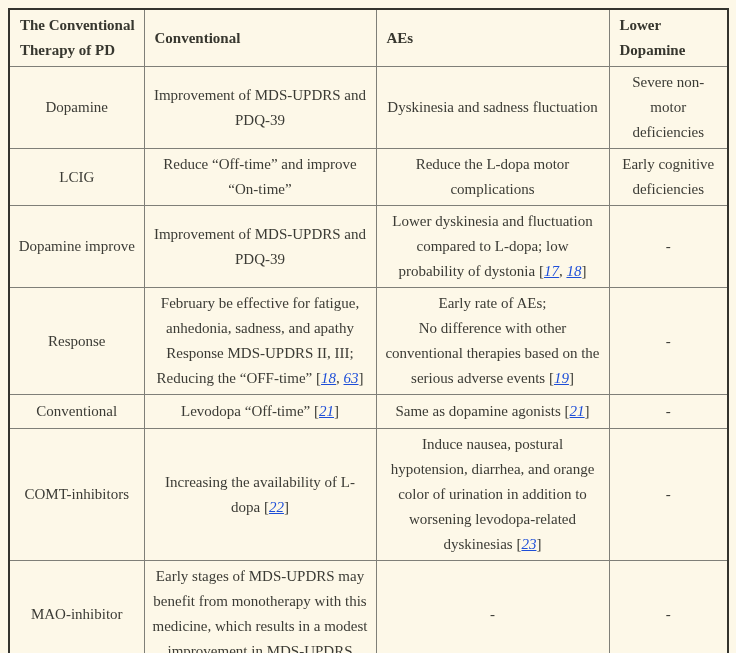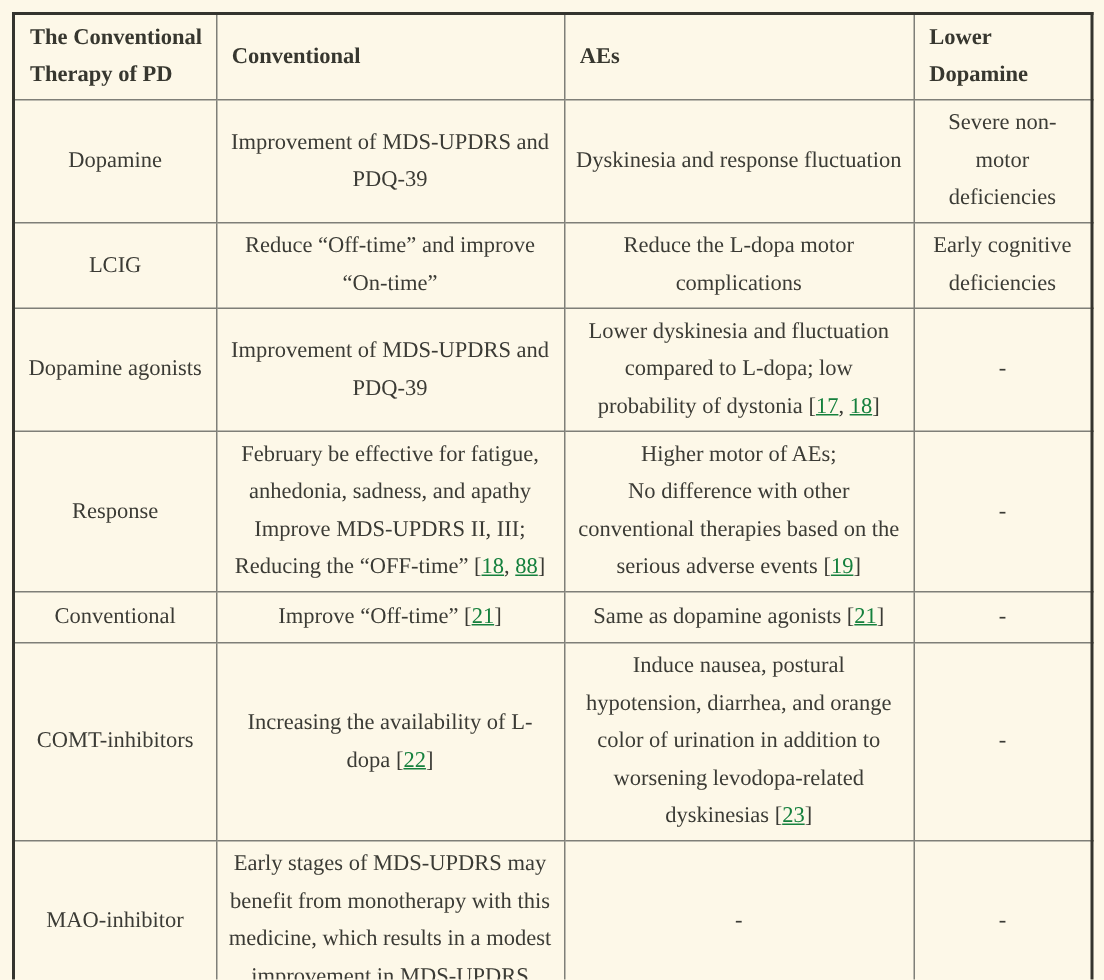--- a/index.html
+++ b/index.html
@@ -43,22 +43,23 @@
   }
   thead tr { height: 55px; }
   tbody tr:nth-child(1) { height: 82px; }
   tbody tr:nth-child(2) { height: 53px; }
   tbody tr:nth-child(3) { height: 78px; }
   tbody tr:nth-child(4) { height: 102px; }
   tbody tr:nth-child(5) { height: 34px; }
   tbody tr:nth-child(6) { height: 126px; }
   tbody tr:nth-child(7) { height: 102px; }
   a.cite {
-    color: #15803d;
+    color: #1d4ed8;
     text-decoration: underline;
+    font-style: italic;
   }
 </style>
 </head>
 <body>
 
 <div class="page">
   <table class="therapy-table">
     <colgroup>
       <col style="width:135px">
       <col style="width:232px">
@@ -75,21 +76,21 @@
     </thead>
     <tbody>
         <tr>
           <td>
             <div><span>Dopamine</span></div>
           </td>
           <td>
             <div><span>Improvement of MDS-UPDRS and PDQ-39</span></div>
           </td>
           <td>
-            <div><span>Dyskinesia and response fluctuation</span></div>
+            <div><span>Dyskinesia and sadness fluctuation</span></div>
           </td>
           <td>
             <div><span>Severe non-motor deficiencies</span></div>
           </td>
         </tr>
         <tr>
           <td>
             <div><span>LCIG</span></div>
           </td>
           <td>
@@ -97,55 +98,55 @@
           </td>
           <td>
             <div><span>Reduce the L-dopa motor complications</span></div>
           </td>
           <td>
             <div><span>Early cognitive deficiencies</span></div>
           </td>
         </tr>
         <tr>
           <td>
-            <div><span>Dopamine agonists</span></div>
+            <div><span>Dopamine improve</span></div>
           </td>
           <td>
             <div><span>Improvement of MDS-UPDRS and PDQ-39</span></div>
           </td>
           <td>
             <div><span>Lower dyskinesia and fluctuation compared to L-dopa; low probability of dystonia [</span><a href="#" class="cite">17</a><span>, </span><a href="#" class="cite">18</a><span>]</span></div>
           </td>
           <td>
             <div><span>-</span></div>
           </td>
         </tr>
         <tr>
           <td>
             <div><span>Response</span></div>
           </td>
           <td>
             <div><span>February be effective for fatigue, anhedonia, sadness, and apathy</span></div>
-            <div><span>Improve MDS-UPDRS II, III;</span></div>
-            <div><span>Reducing the “OFF-time” [</span><a href="#" class="cite">18</a><span>, </span><a href="#" class="cite">88</a><span>]</span></div>
+            <div><span>Response MDS-UPDRS II, III;</span></div>
+            <div><span>Reducing the “OFF-time” [</span><a href="#" class="cite">18</a><span>, </span><a href="#" class="cite">63</a><span>]</span></div>
           </td>
           <td>
-            <div><span>Higher motor of AEs;</span></div>
+            <div><span>Early rate of AEs;</span></div>
             <div><span>No difference with other conventional therapies based on the serious adverse events [</span><a href="#" class="cite">19</a><span>]</span></div>
           </td>
           <td>
             <div><span>-</span></div>
           </td>
         </tr>
         <tr>
           <td>
             <div><span>Conventional</span></div>
           </td>
           <td>
-            <div><span>Improve “Off-time” [</span><a href="#" class="cite">21</a><span>]</span></div>
+            <div><span>Levodopa “Off-time” [</span><a href="#" class="cite">21</a><span>]</span></div>
           </td>
           <td>
             <div><span>Same as dopamine agonists [</span><a href="#" class="cite">21</a><span>]</span></div>
           </td>
           <td>
             <div><span>-</span></div>
           </td>
         </tr>
         <tr>
           <td>

